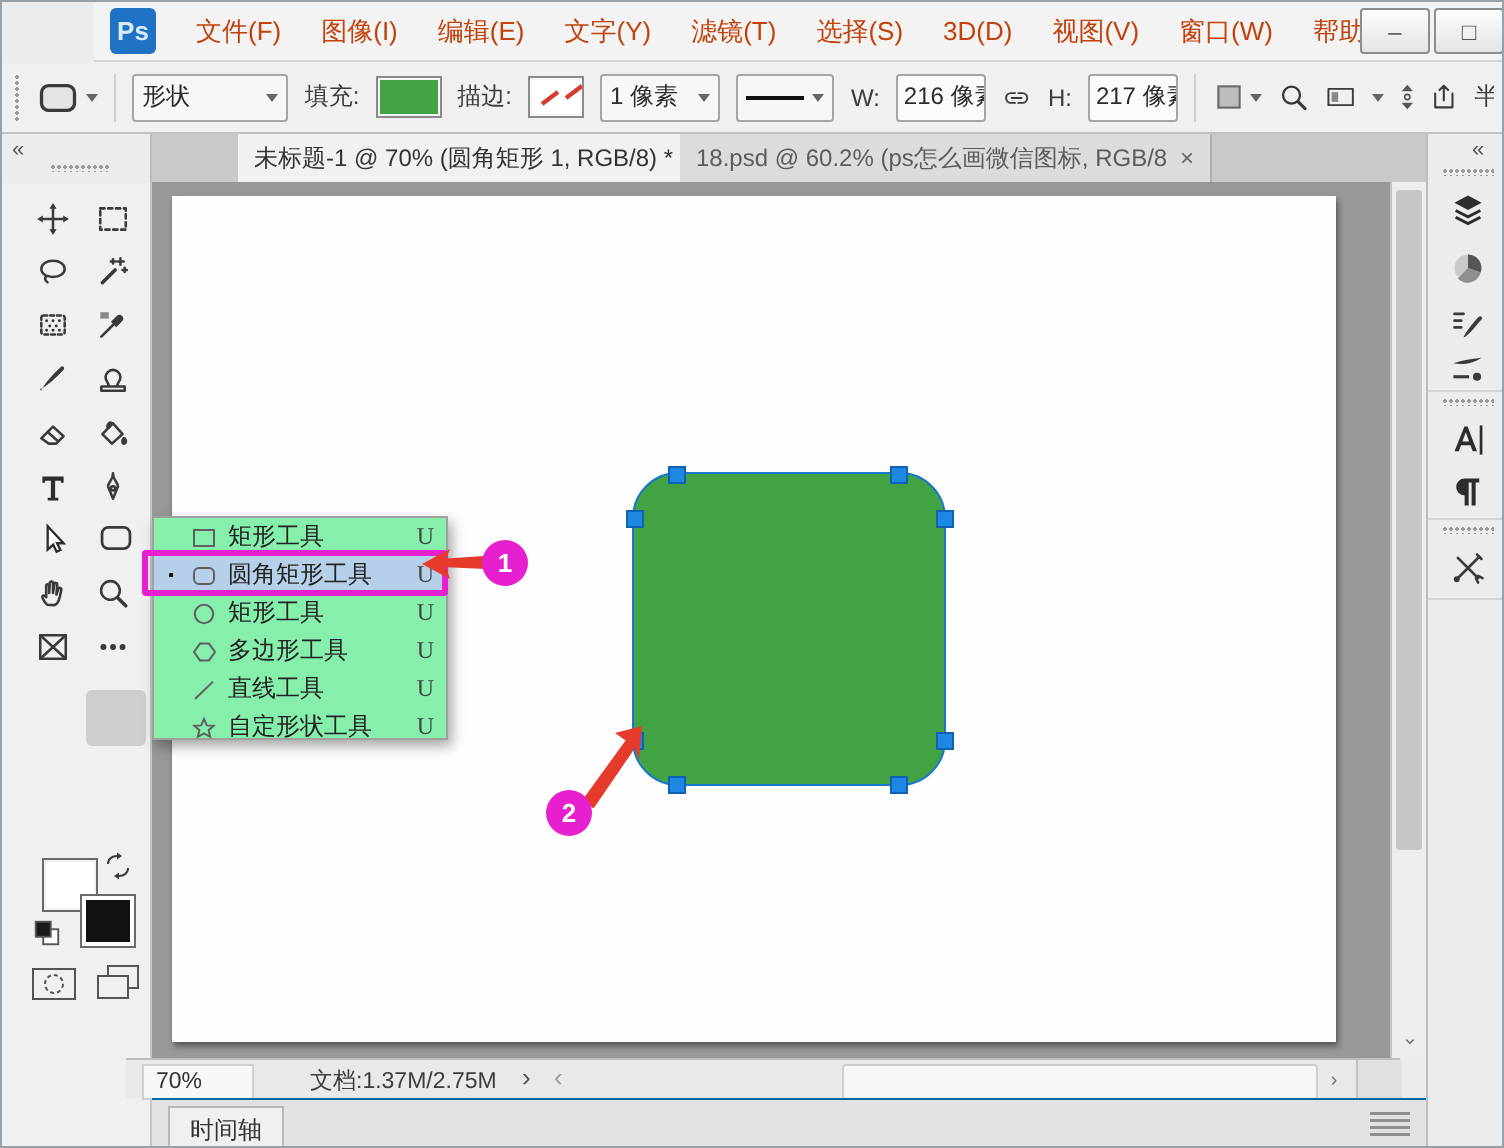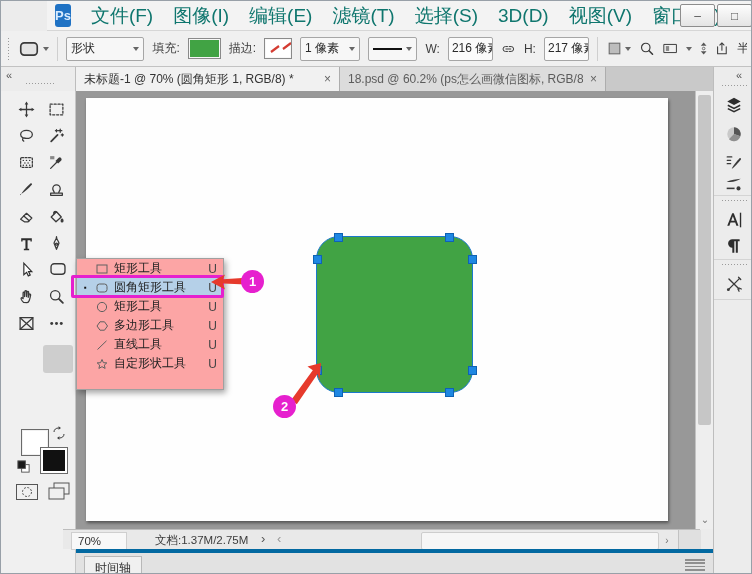--- a/index.html
+++ b/index.html
@@ -6,97 +6,98 @@
   body{font-family:"Liberation Sans","DejaVu Sans",sans-serif;-webkit-font-smoothing:antialiased;}
   .app{position:relative;width:752px;height:574px;background:#ececec;border:1px solid #98a0a8;box-sizing:border-box;overflow:hidden;font-size:12px;color:#2b2b2b;}
   .r{position:absolute;box-sizing:border-box;}
   .ctr{display:flex;align-items:center;}
   svg{display:block;}
   .ico{stroke:#3a3a3a;fill:none;stroke-width:1.2;stroke-linecap:round;stroke-linejoin:round;}
 
   
   .menubar{left:0;top:0;width:752px;height:30px;background:#f3f3f3;border-bottom:1px solid #d6d6d6;display:flex;align-items:center;margin-left:46px;}
   .pslogo{width:23px;height:23px;margin:0 10px 0 8px;background:#1f72c4;color:#d9ecff;font-weight:bold;font-size:13px;display:flex;align-items:center;justify-content:center;border-radius:3px;}
-  .mitem{padding:0 10px;font-size:19px;color:#0f766e;line-height:30px;cursor:default;white-space:nowrap;}
+  .mitem{padding:0 10px;font-size:13px;color:#c2410c;line-height:30px;cursor:default;white-space:nowrap;}
   .winbtns{position:absolute;right:3px;top:3px;display:flex;gap:2px;}
   .winbtn{width:33px;height:21px;border:1px solid #8d8d8d;background:linear-gradient(#fdfdfd,#e4e4e4);color:#555;font-size:12px;display:flex;align-items:center;justify-content:center;border-radius:2px;}
 
   
   .optbar{left:0;top:30px;width:752px;height:36px;background:#f0f0f0;border-bottom:1px solid #c2c2c2;}
   .grip-v{width:4px;height:24px;background:radial-gradient(circle,#9a9a9a 0.8px,transparent 1px);background-size:3px 3px;}
   .sep{width:1px;height:24px;background:#cfcfcf;}
   .ddbox{height:22px;border:1px solid #a6a6a6;background:#f7f7f7;display:flex;align-items:center;padding:0 4px;gap:4px;border-radius:2px;}
   .chev{width:0;height:0;border-left:3.5px solid transparent;border-right:3.5px solid transparent;border-top:4.5px solid #666;}
   .swatch{width:38px;height:19px;border:1px solid #8a8a8a;box-shadow:0 0 0 1px #f7f7f7 inset;}
   .numbox{width:46px;height:22px;border:1px solid #a6a6a6;background:#fbfbfb;display:flex;align-items:center;padding:0 3px;overflow:hidden;white-space:nowrap;border-radius:2px;}
   .lbl{color:#3c3c3c;white-space:nowrap;}
 
   
   .tabbar{left:0;top:66px;width:752px;height:24px;background:#c9c9c9;}
   .tbhead{left:0;top:66px;width:75px;height:24px;background:#ececec;border-right:1px solid #bdbdbd;}
   .collapse{font-size:11px;color:#555;letter-spacing:-1px;}
   .grip-h{width:30px;height:4px;background:radial-gradient(circle,#9a9a9a 0.8px,transparent 1px);background-size:3px 3px;}
   .tab{height:24px;display:flex;align-items:center;padding:0 8px;gap:7px;font-size:12px;white-space:nowrap;overflow:hidden;}
-  .tab.active{background:#f1f1f1;color:#333;border-right:1px solid #adadad;}
+  .tab.active{background:#f1f1f1;color:#333;border-right:1px solid #adadad;margin-left:43px;}
   .tab.inactive{background:#dcdcdc;color:#5c5c5c;border-right:1px solid #adadad;}
   .tabx{color:#666;font-size:12px;}
 
   
   .toolbar{left:0;top:90px;width:75px;height:484px;background:#f0f0f0;border-right:1px solid #c6c6c6;}
   .tool{position:absolute;width:26px;height:24px;display:flex;align-items:center;justify-content:center;}
   .toolsel{position:absolute;left:42px;top:254px;width:30px;height:28px;background:#cecece;border-radius:3px;}
   .fg{position:absolute;left:20px;top:338px;width:26px;height:25px;background:#fff;border:1px solid #6a6a6a;box-shadow:0 0 0 1px #f0f0f0 inset;}
   .bg{position:absolute;left:39px;top:356px;width:26px;height:25px;background:#111;border:1px solid #6a6a6a;box-shadow:0 0 0 2px #fff inset;}
 
   
   .paste{left:75px;top:90px;width:619px;height:438px;background:#989898;overflow:hidden;}
   .page{position:absolute;left:10px;top:7px;width:582px;height:423px;background:#fefefe;box-shadow:1px 2px 3px rgba(0,0,0,.45);}
   .shape{position:absolute;left:230px;top:138px;width:155px;height:155px;background:#41a344;border:1.6px solid #1a78cc;border-radius:23px;}
   .anchor{position:absolute;width:7px;height:7px;background:#1e87e2;border:1px solid #0f62b4;}
   .vscroll{left:694px;top:90px;width:18px;height:438px;background:#eeeeee;border-left:1px solid #c2c2c2;}
   .vthumb{position:absolute;left:2px;top:4px;width:13px;height:330px;background:#c6c6c6;border-radius:2px;}
   .scrbtn{position:absolute;color:#777;font-size:10px;display:flex;align-items:center;justify-content:center;}
 
   
-  .flymenu{left:75px;top:257px;width:148px;height:132px;background:#fca5a5;border:1px solid #a0a0a0;box-shadow:2px 3px 6px rgba(0,0,0,.35);}
+  .flymenu{left:75px;top:257px;width:148px;height:112px;background:#86efac;border:1px solid #a0a0a0;box-shadow:2px 3px 6px rgba(0,0,0,.35);font-family:Liberation Serif, serif;}
   .flyrow{height:19px;display:flex;align-items:center;padding:0 6px 0 4px;gap:5px;font-size:12px;color:#222;}
   .flyrow.sel{background:#b5d0e8;}
   .bullet{width:9px;font-size:8px;color:#111;text-align:center;}
   .flylabel{flex:1;white-space:nowrap;}
   .flyU{color:#444;}
 
   
   .hlrect{left:70px;top:274px;width:153px;height:23px;border:3px solid #e620ce;border-radius:2px;z-index:30;}
   .stepc{width:23px;height:23px;border-radius:50%;background:#e620ce;color:#fff;font-size:13px;font-weight:bold;display:flex;align-items:center;justify-content:center;z-index:32;}
 
   
   .statusbar{left:62px;top:528px;width:637px;height:20px;background:#e9e9e9;border-top:1px solid #bdbdbd;}
   .zoombox{position:absolute;left:8px;top:2px;width:48px;height:16px;background:#f8f8f8;border:1px solid #cfcfcf;display:flex;align-items:center;padding-left:6px;font-size:11.5px;color:#333;}
   .hthumb{position:absolute;left:358px;top:2px;width:236px;height:16px;background:#f6f6f6;border:1px solid #cdcdcd;border-radius:2px;}
   .cornerbox{position:absolute;left:615px;top:0px;width:22px;height:20px;background:#e0e0e0;border-left:1px solid #c2c2c2;}
-  .timeline{left:75px;top:548px;width:637px;height:26px;background:#e2e2e2;border-top:4px solid #0369a1;}
+  .timeline{left:75px;top:548px;width:637px;height:26px;background:#e2e2e2;border-top:1px solid #0369a1;}
   .tltab{position:absolute;left:8px;top:3px;height:22px;padding:0 10px;background:#f0f0f0;border:1px solid #b8b8b8;border-bottom:none;display:flex;align-items:center;font-size:12px;color:#333;}
   .gripbars{position:absolute;right:8px;top:6px;width:20px;height:12px;background:repeating-linear-gradient(#8f8f8f 0 1.5px,transparent 1.5px 3.5px);}
 
   
   .rpanel{left:712px;top:66px;width:40px;height:508px;background:#ececec;border-left:1px solid #bdbdbd;}
   .picon{position:absolute;left:8px;width:24px;height:22px;display:flex;align-items:center;justify-content:center;}
   .pgrip{position:absolute;left:7px;width:26px;height:4px;background:radial-gradient(circle,#9a9a9a 0.8px,transparent 1px);background-size:3px 3px;}
   .pline{position:absolute;left:0;width:40px;height:1px;background:#d4d4d4;}
 </style>
 </head>
 <body>
 
 <div class="app">
 
   <div class="r menubar">
     <div class="pslogo">Ps</div>
     <div class="mitem">文件(F)</div>
     <div class="mitem">图像(I)</div>
     <div class="mitem">编辑(E)</div>
+    <div class="mitem">文字(Y)</div>
     <div class="mitem">滤镜(T)</div>
     <div class="mitem">选择(S)</div>
     <div class="mitem">3D(D)</div>
     <div class="mitem">视图(V)</div>
     <div class="mitem">窗口(W)</div>
     <div class="mitem">帮助(H)</div>
     <div class="winbtns">
       <div class="winbtn">–</div>
       <div class="winbtn">□</div>
       <div class="winbtn" style="width:40px">×</div>

